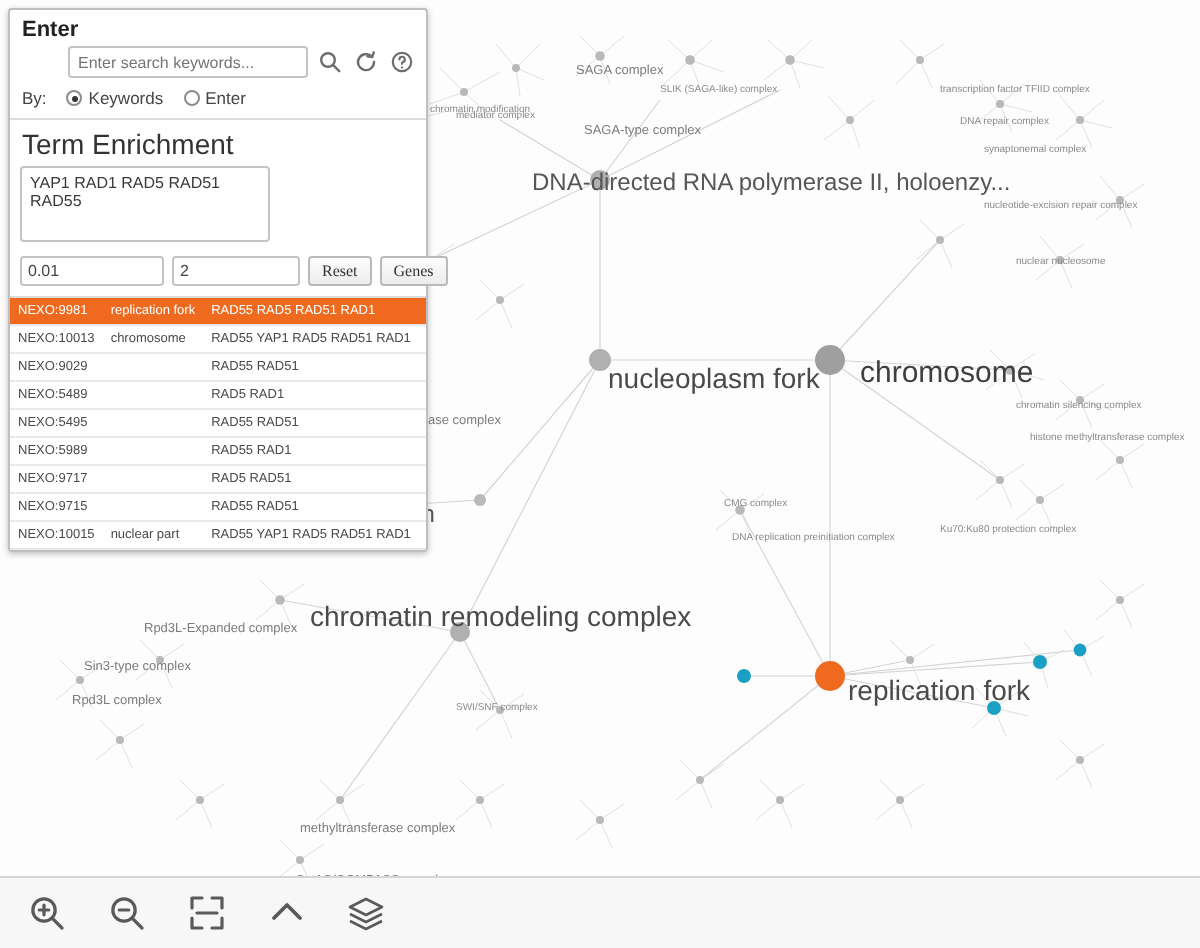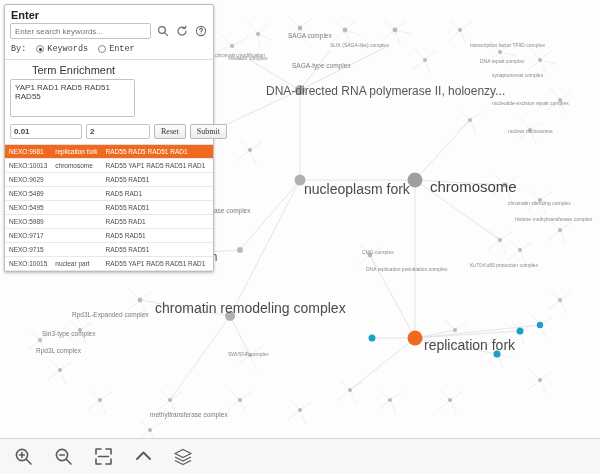--- a/index.html
+++ b/index.html
@@ -71,39 +71,39 @@
     flex: 1;
     height: 16px;
     border: 1px solid #c3c3c3;
     border-radius: 2px;
     font-size: 8px;
     padding: 0 4px;
     color: #555;
     background: #fff;
     box-sizing: border-box;
     outline: none;
+    margin-left: 24px;
   }
   .icon-btn {
     width: 15px; height: 15px;
     display: flex; align-items: center; justify-content: center;
     color: #6d6d6d;
     cursor: pointer;
     background: transparent;
     border: none;
     padding: 0;
   }
   .icon-btn svg { display: block; }
 
   .by-row {
     display: flex;
     gap: 10px;
     padding: 1px 6px 5px 6px;
     font-size: 8.5px;
     color: #444;
-    font-family: Liberation Mono, monospace;
   }
   .radio-wrap { display: flex; align-items: center; gap: 3px; cursor: pointer; }
   .radio {
     width: 8px; height: 8px;
     border-radius: 50%;
     border: 1px solid #8c8c8c;
     background: #fff;
     display: inline-block;
     position: relative;
     box-sizing: border-box;
@@ -116,23 +116,22 @@
     border-radius: 50%;
     background: #333;
   }
 
   .section-divider {
     border-top: 1px solid #dcdcdc;
     margin: 0;
   }
   .section-title {
     padding: 4px 6px 3px 6px;
-    font-size: 11px;
+    font-size: 14px;
     color: #333;
-    margin-left: 21px;
   }
   .term-area {
     margin: 0 5px 5px 5px;
     height: 38px;
     border: 1px solid #c3c3c3;
     border-radius: 2px;
     font-size: 8px;
     color: #3a3a3a;
     padding: 3px 4px;
     box-sizing: border-box;
@@ -151,21 +150,20 @@
     width: 64px;
     height: 15px;
     border: 1px solid #c3c3c3;
     border-radius: 2px;
     font-size: 8px;
     padding: 0 3px;
     color: #444;
     box-sizing: border-box;
     outline: none;
     background: #fff;
-    font-weight: bold;
   }
   .param-input.wide { width: 72px; }
   .btn {
     height: 15px;
     border: 1px solid #b9b9b9;
     background: linear-gradient(#fdfdfd, #ececec);
     border-radius: 2px;
     font-size: 8px;
     color: #333;
     padding: 0 6px;
@@ -442,21 +440,21 @@
     <div class="section-divider"></div>
 
     <div class="section-title">Term Enrichment</div>
 
     <textarea class="term-area" style="">YAP1 RAD1 RAD5 RAD51 RAD55</textarea>
 
     <div class="params-row">
       <input class="param-input wide" type="text" value="0.01" style="">
       <input class="param-input" type="text" value="2" style="">
       <button class="btn">Reset</button>
-      <button class="btn">Submit</button>
+      <button class="btn">Genes</button>
     </div>
 
     <div class="results">
       <table class="res">
         <tbody id="results-body">
             <tr class="sel">
               <td class="c-id">NEXO:9981</td>
               <td class="c-name">replication fork</td>
               <td class="c-genes">RAD55 RAD5 RAD51 RAD1</td>
               <td class="c-p">1.789e-5</td>

